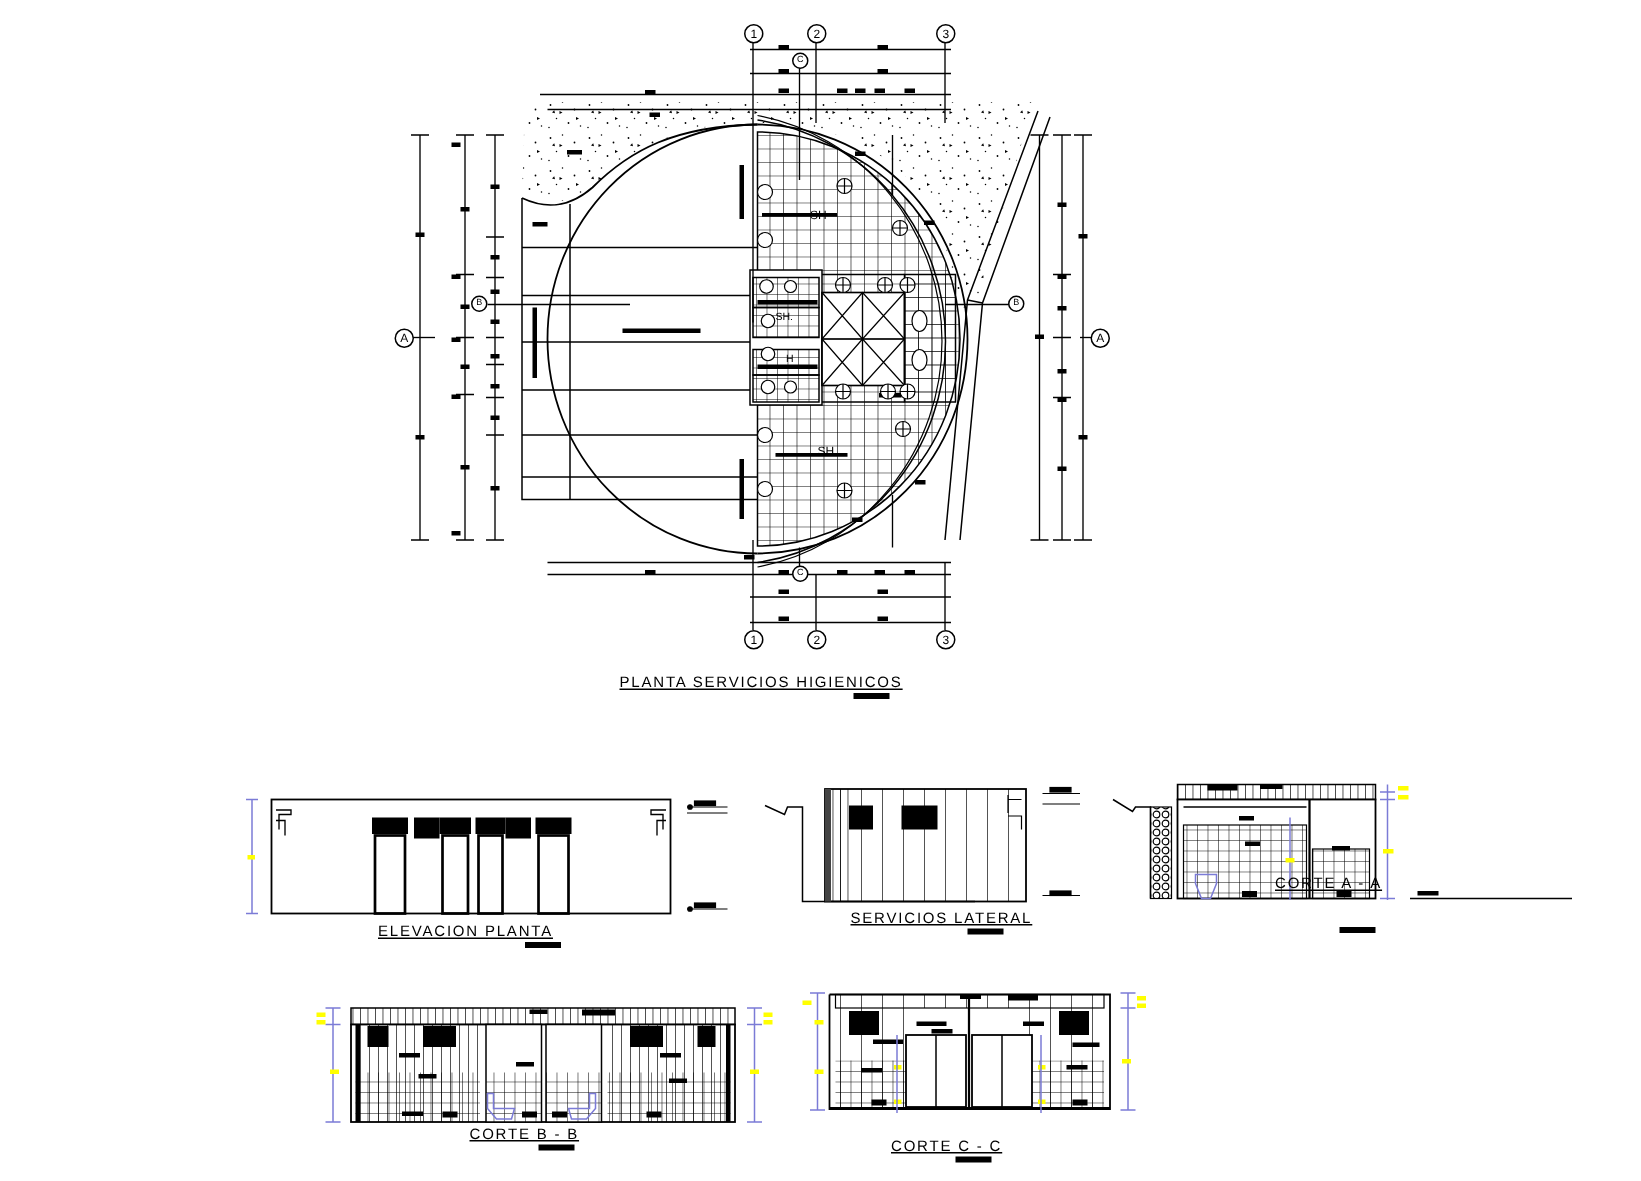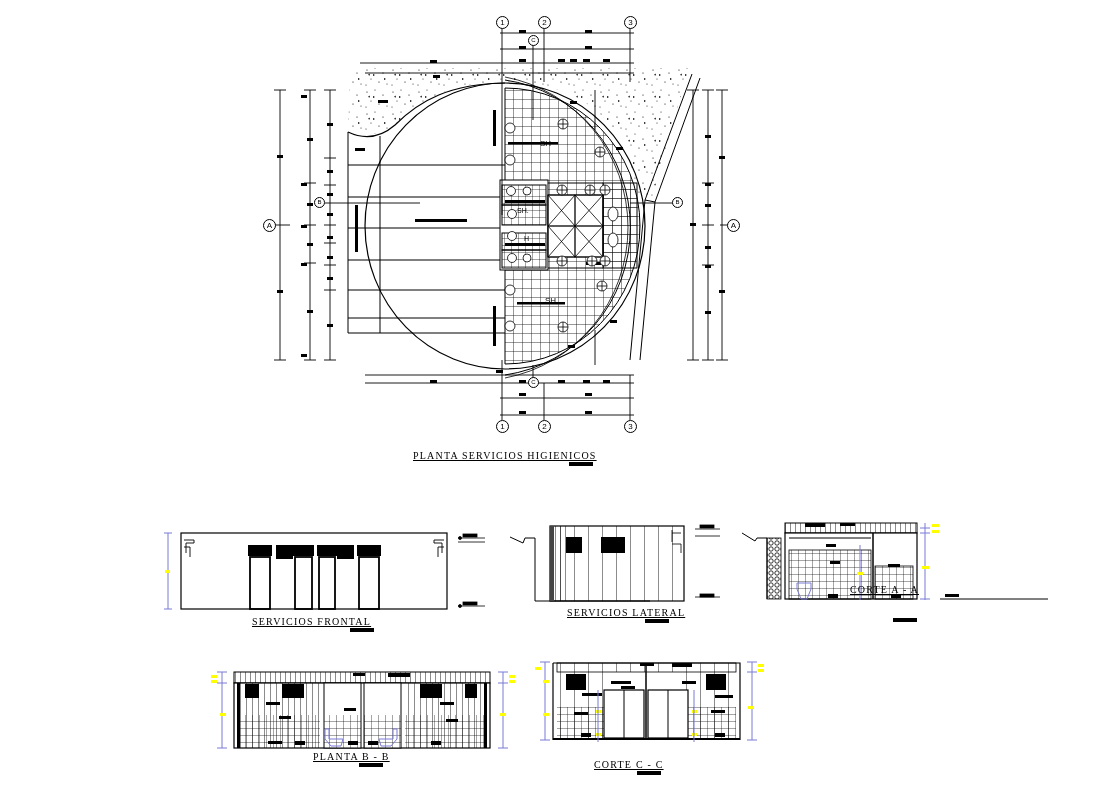--- a/index.html
+++ b/index.html
@@ -1,18 +1,18 @@
 <!DOCTYPE html>
 <html><head>
   <meta charset="utf-8">
   <style>
     html, body { margin: 0; padding: 0; background: #ffffff; }
     body { width: 1094px; height: 787px; overflow: hidden; position: relative; font-family: "Liberation Sans", sans-serif; }
     #canvas { position: absolute; left: 0; top: 0; width: 1094px; height: 787px; }
-    .lbl { position: absolute; font-family: Liberation Serif, serif; font-size: 10px; letter-spacing: 1.2px; color: #000; text-decoration: underline; white-space: nowrap; }
+    .lbl { position: absolute; font-family: Liberation Sans, sans-serif; font-size: 10px; letter-spacing: 1.2px; color: #000; text-decoration: underline; white-space: nowrap; }
     .scale-bar { position: absolute; height: 4px; background: #000; }
     .grid-bubble { position: absolute; width: 11px; height: 11px; border: 1.3px solid #000; border-radius: 50%; font-size: 8px; line-height: 11px; text-align: center; background: #fff; font-family: "Liberation Sans", sans-serif; }
   </style>
 </head>
 <body>
 
 <svg id="canvas" viewBox="0 0 1094 787" xmlns="http://www.w3.org/2000/svg">
   <defs>
     <pattern id="tile" width="9" height="9" patternUnits="userSpaceOnUse">
       <path d="M9 0 L0 0 0 9" fill="none" stroke="#000" stroke-width="0.8"></path>
@@ -436,26 +436,26 @@
 <div class="grid-bubble" style="left:727px;top:219px;">A</div>
 
 <div class="grid-bubble" style="left:314px;top:197px;width:9px;height:9px;line-height:9px;font-size:6px;">B</div>
 <div class="grid-bubble" style="left:672px;top:197px;width:9px;height:9px;line-height:9px;font-size:6px;">B</div>
 <div class="grid-bubble" style="left:528px;top:35px;width:9px;height:9px;line-height:9px;font-size:6px;">C</div>
 <div class="grid-bubble" style="left:528px;top:377px;width:9px;height:9px;line-height:9px;font-size:6px;">C</div>
 
 <div class="lbl" style="left:413px;top:450px;">PLANTA SERVICIOS HIGIENICOS</div>
 <div class="scale-bar" style="left:569px;top:462px;width:24px;"></div>
 
-<div class="lbl" style="left:252px;top:616px;">SERVICIOS FRONTAL</div>
+<div class="lbl" style="left:252px;top:616px;">ELEVACION PLANTA</div>
 <div class="scale-bar" style="left:350px;top:628px;width:24px;"></div>
 
 <div class="lbl" style="left:567px;top:607px;">SERVICIOS LATERAL</div>
 <div class="scale-bar" style="left:645px;top:619px;width:24px;"></div>
 
 <div class="lbl" style="left:850px;top:584px;">CORTE A - A</div>
 <div class="scale-bar" style="left:893px;top:618px;width:24px;"></div>
 
-<div class="lbl" style="left:313px;top:751px;">PLANTA B - B</div>
+<div class="lbl" style="left:313px;top:751px;">CORTE B - B</div>
 <div class="scale-bar" style="left:359px;top:763px;width:24px;"></div>
 
 <div class="lbl" style="left:594px;top:759px;">CORTE C - C</div>
 <div class="scale-bar" style="left:637px;top:771px;width:24px;"></div>
 
 </body></html>

